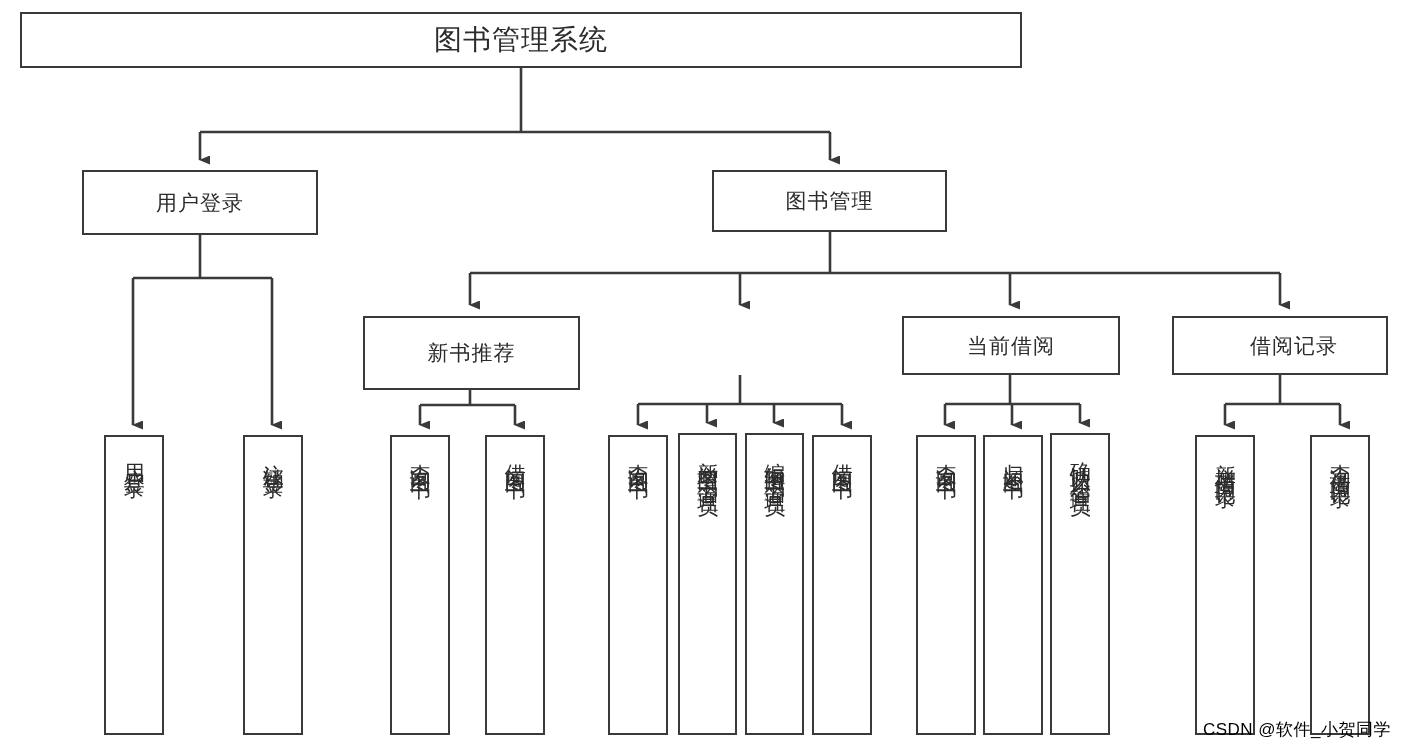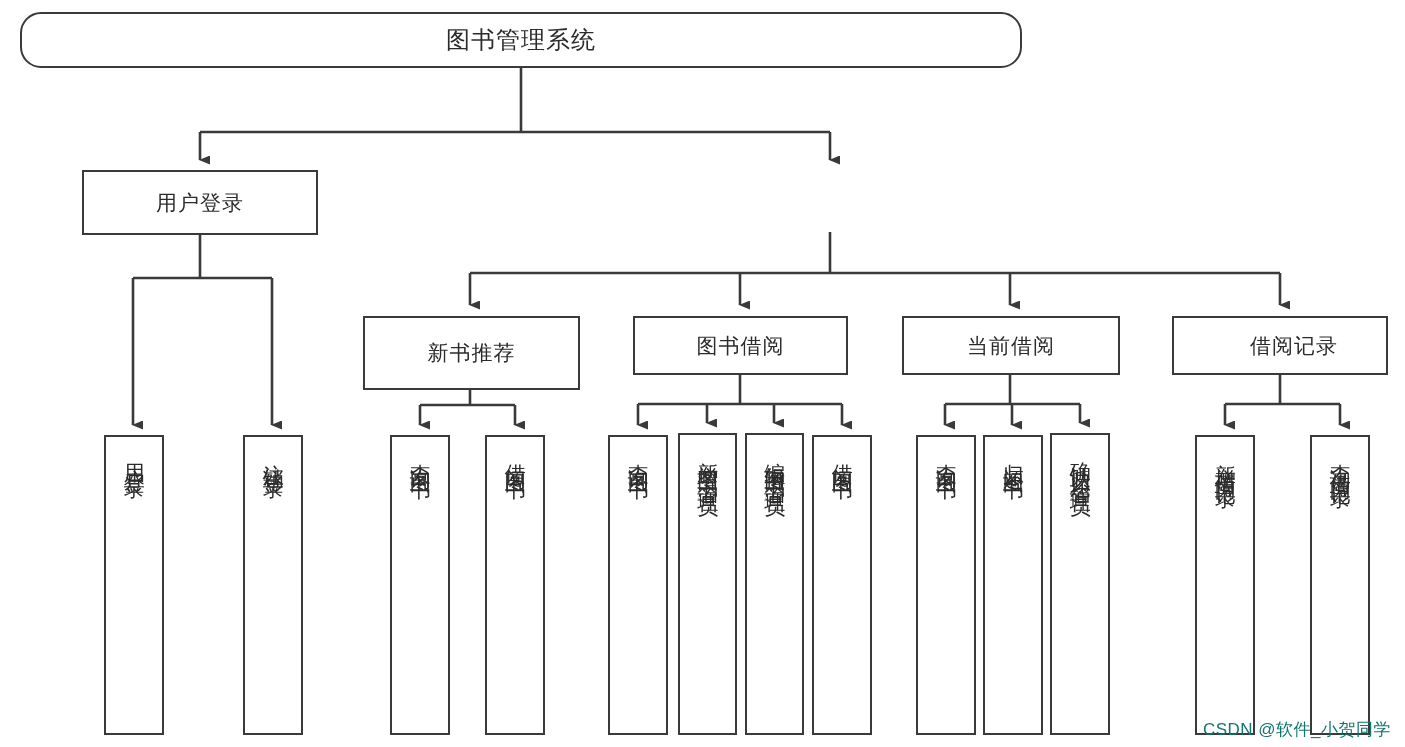--- a/index.html
+++ b/index.html
@@ -34,21 +34,21 @@
     justify-content:center;
     text-align:center;
     color:#2b2b2b;
     letter-spacing:1px;
   }
   .node.h{            
     font-size:21px;
     line-height:1.2;
     white-space:nowrap;
   }
-  .node.root{ font-size:24px;border-radius:21px; }
+  .node.root{ font-size:28px; }
   .node.v{            
     font-size:21px;
     line-height:1.25;
     align-items:flex-start;
     padding-top:10px;
   }
   .vtext{
     writing-mode:vertical-rl;
     text-orientation:upright;
     letter-spacing:5px;
@@ -63,21 +63,21 @@
     border-right:1px solid #cfcfcf;
     border-bottom:1px solid #cfcfcf;
     pointer-events:none;
     z-index:-1;
   }
   #watermark{
     position:absolute;
     right:14px;
     bottom:6px;
     font-size:17px;
-    color:#0f766e;
+    color:#000000;
     letter-spacing:0.5px;
     white-space:nowrap;
     user-select:none;
   }
 </style>
 </head>
 <body>
 
 <div id="diagram">
 
@@ -131,27 +131,27 @@
     </g>
   </svg>
 
   <div class="node h root" style="left:20px;top:12px;width:1002px;height:56px;">
     <span>图书管理系统</span>
   </div>
 
   <div class="node h" style="left:82px;top:170px;width:236px;height:65px;">
     <span>用户登录</span>
   </div>
+  <div class="node h" style="left:712px;top:170px;width:235px;height:62px;">
+    <span>图书管理</span>
+  </div>
 
   <div class="node h" style="left:363px;top:316px;width:217px;height:74px;">
     <span>新书推荐</span>
   </div>
-  <div class="node h" style="left:633px;top:316px;width:215px;height:59px;">
-    <span>图书借阅</span>
-  </div>
   <div class="node h" style="left:902px;top:316px;width:218px;height:59px;">
     <span>当前借阅</span>
   </div>
   <div class="node h" style="left:1172px;top:316px;width:216px;height:59px;padding-left:28px;">
     <span>借阅记录</span>
   </div>
 
   <div class="node v" style="left:104px;top:435px;width:60px;height:300px;">
     <span class="vtext">用户登录</span>
   </div>

